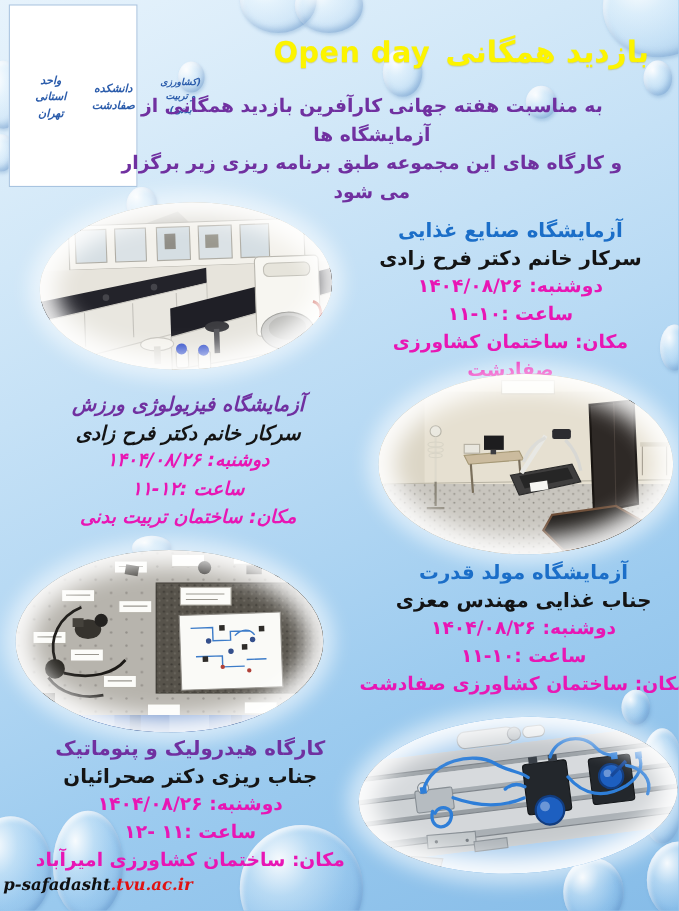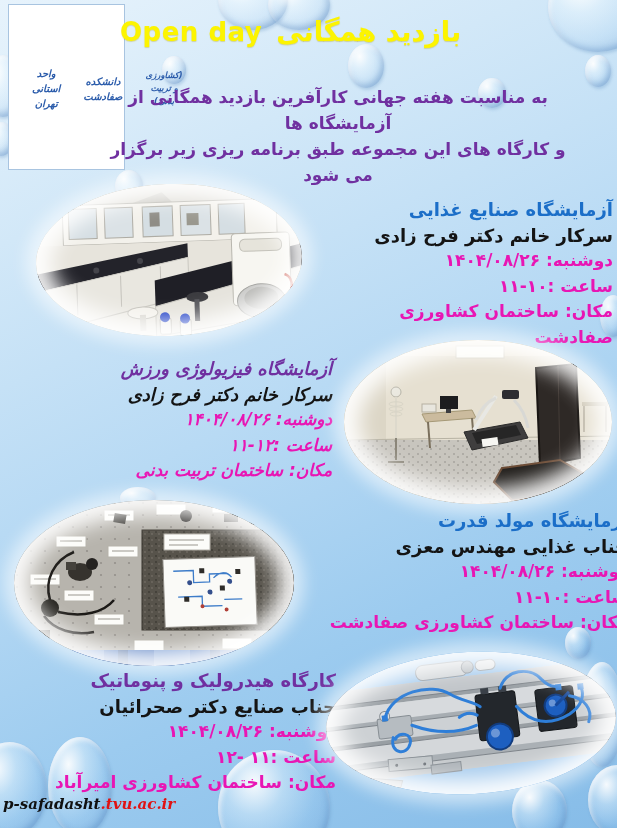--- a/index.html
+++ b/index.html
@@ -18,31 +18,31 @@
   #logo{
     position:absolute;left:8px;top:4px;width:117px;height:166px;background:#ffffff;
     border:1px solid #a8c4e0;box-sizing:border-box;display:flex;
     align-items:center;padding-top:3px;gap:23px;
   }
   #logo .unit{color:#2b5cab;font-weight:bold;font-style:italic;text-align:center;
     direction:rtl;font-size:10px;line-height:15px;width:92px;}
   #logo .unit.small{font-size:8.5px;line-height:13px;}
   
   #main-title{
-    position:absolute;left:120px;top:16px;width:470px;text-align:left;direction:rtl;
+    position:absolute;left:120px;top:32px;width:470px;text-align:right;direction:rtl;
     color:#fcf400;font-weight:bold;font-size:27px;letter-spacing:.5px;
     text-shadow:0 1px 1px rgba(180,160,0,.35);
   }
   #main-title .t-en{margin-right:14px;font-size:26px;}
   #subtitle{
     position:absolute;left:78px;top:84px;width:470px;text-align:center;direction:rtl;
     color:#7030a0;font-weight:bold;font-size:17px;line-height:26px;margin-left:25px;
   }
   
-  .sec{position:absolute;direction:rtl;font-weight:bold;line-height:25.5px;}
+  .sec{position:absolute;direction:rtl;text-align:center;font-weight:bold;line-height:25.5px;}
   .sec .title{font-size:18px;}
   .sec .host{font-size:18px;color:#141414;}
   .sec .meta{font-size:17px;color:#e816b4;}
   .blue{color:#1b6ec8;} .purple{color:#7030a0;}
   #sec1{left:315px;top:197px;width:298px;}
   #sec2{left:10px;top:356px;width:322px;font-style:italic;}
   #sec3{left:324px;top:508px;width:304px;}
   #sec4{left:10px;top:668px;width:326px;}
   
   .photo{position:absolute;border-radius:50%;overflow:hidden;
@@ -275,21 +275,21 @@
   <div class="sec" id="sec3">
     <div class="title blue">آزمایشگاه مولد قدرت</div>
     <div class="host">جناب غذایی مهندس معزی</div>
     <div class="meta">دوشنبه: ۱۴۰۴/۰۸/۲۶</div>
     <div class="meta">ساعت :۱۰-۱۱</div>
     <div class="meta">مکان: ساختمان کشاورزی صفادشت</div>
   </div>
 
   <div class="sec" id="sec4">
     <div class="title purple">کارگاه هیدرولیک و پنوماتیک</div>
-    <div class="host">جناب صنایع دکتر صحرائیان</div>
+    <div class="host">جناب ریزی دکتر صحرائیان</div>
     <div class="meta">دوشنبه: ۱۴۰۴/۰۸/۲۶</div>
     <div class="meta">ساعت :۱۱ -۱۲</div>
     <div class="meta">مکان: ساختمان کشاورزی امیرآباد</div>
   </div>
   <div class="photo" id="photo4">
     <svg viewBox="0 0 290 142">
       <rect width="290" height="142" fill="#a9cdee"></rect>
       <g transform="rotate(-4 145 70)">
         <rect x="-10" y="24" width="310" height="92" fill="#c9cdd0"></rect>
         <rect x="-10" y="24" width="310" height="14" fill="#c2c6ca"></rect>

